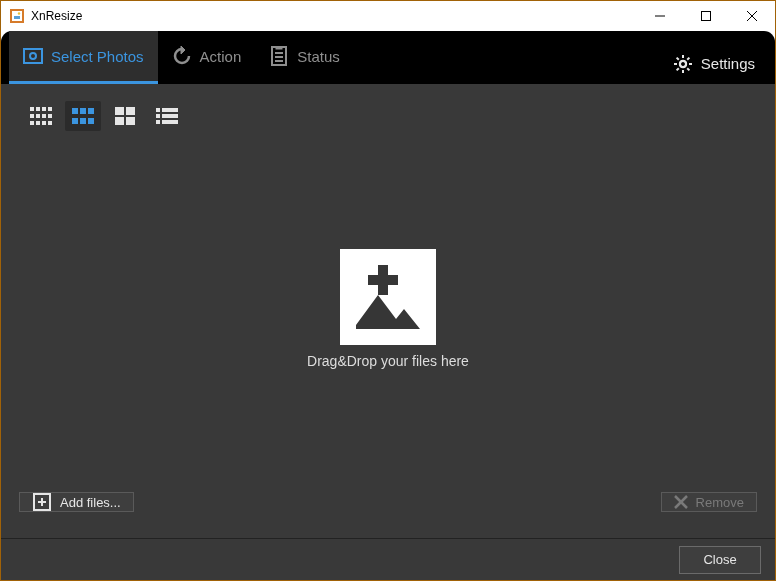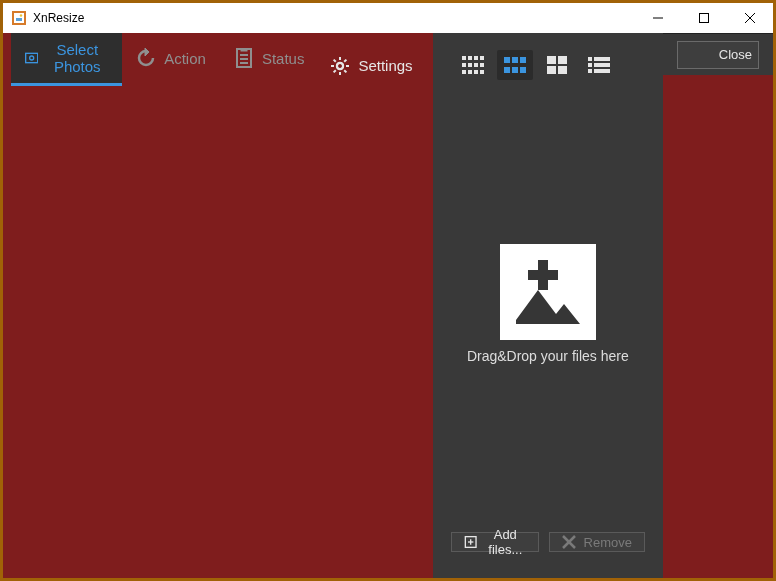--- a/index.html
+++ b/index.html
@@ -1,43 +1,43 @@
 <!DOCTYPE html>
 <html><head>
   <meta charset="utf-8">
   <style>
     * { box-sizing: border-box; }
     body { margin: 0; font-family: "Segoe UI", Arial, sans-serif; background: #fff; width:776px; height:581px; overflow:hidden; }
-    .window { width:776px; height:581px; display:flex; flex-direction:column; border:3px solid #a16207; }
+    .window { width:776px; height:581px; display:flex; flex-direction:column; border:1px solid #a16207; }
     .titlebar { height:30px; background:#fff; display:flex; align-items:center; padding:0 0 0 8px; color:#000; font-size:12px; }
     .titlebar .app-icon { width:16px; height:16px; margin-right:6px; }
     .titlebar .title { flex:0 0 auto; }
     .titlebar .spacer { flex:1; }
     .win-controls { display:flex; }
     .win-btn { width:46px; height:30px; display:flex; align-items:center; justify-content:center; color:#000; }
-    .app-body { flex:1; background:#7f1d1d; display:flex; flex-direction:row; }
+    .app-body { flex:1; background:#000000; display:flex; flex-direction:column;border-radius:11px; }
     .tabstrip { height:53px; display:flex; align-items:stretch; padding:0 8px; }
     .tab { display:flex; align-items:center; gap:8px; padding:0 14px; color:#8f8f8f; font-size:15px; border:none; background:transparent; cursor:pointer; border-bottom:3px solid transparent; }
     .tab.active { background:#2e2e2e; color:#3b95e0; border-bottom:3px solid #3b95e0; }
     .tab.active .tab-ic { fill:#3b95e0; stroke:#3b95e0; }
     .tab .tab-ic { fill:#8f8f8f; stroke:#8f8f8f; }
     .tabstrip .spacer { flex:1; }
     .right-btn { display:flex; align-items:center; gap:8px; padding:0 12px; color:#e6e6e6; font-size:15px; background:transparent; border:none; cursor:pointer;margin-top:12px; }
     .content { flex:1; background:#393939; display:flex; flex-direction:column; padding:8px 18px 12px 18px; }
     .viewbar { height:48px; display:flex; align-items:center; gap:6px; padding:6px 4px; }
     .vbtn { width:36px; height:30px; display:flex; align-items:center; justify-content:center; cursor:pointer; border-radius:2px; }
     .vbtn.selected { background:#2b2b2b; }
     .dropzone { flex:1; display:flex; flex-direction:column; align-items:center; justify-content:center; color:#ddd; font-size:14px; }
     .drop-img { width:96px; height:96px; background:#fff; display:flex; align-items:center; justify-content:center; margin-bottom:8px; }
     .bottom-actions { height:48px; display:flex; align-items:center; gap:10px; }
     .bottom-actions .group-right { margin-left:auto; display:flex; gap:0;align-items:center; }
     .act-btn { display:flex; align-items:center; gap:8px; height:20px; padding:0 12px; border:1px solid #5a5a5a; background:#3e3e3e; color:#e6e6e6; font-size:13px; cursor:pointer; }
     .act-btn.disabled { color:#7a7a7a; cursor:default; }
     .footer { height:42px; background:#393939; display:flex; align-items:center; justify-content:flex-end; padding:0 14px; border-top:1px solid #222; }
-    .close-btn { width:82px; height:28px; border:1px solid #6a6a6a; background:#3e3e3e; color:#e6e6e6; font-size:13px; cursor:pointer;text-align:right; }
+    .close-btn { width:82px; height:28px; border:1px solid #6a6a6a; background:#3e3e3e; color:#e6e6e6; font-size:13px; cursor:pointer; }
     svg { display:block; }
   </style>
 </head>
 <body>
 
 <div class="window">
 
   <div class="titlebar">
     <svg class="app-icon" viewBox="0 0 16 16">
         <rect x="1" y="1" width="14" height="14" fill="#d67b2a"></rect>

